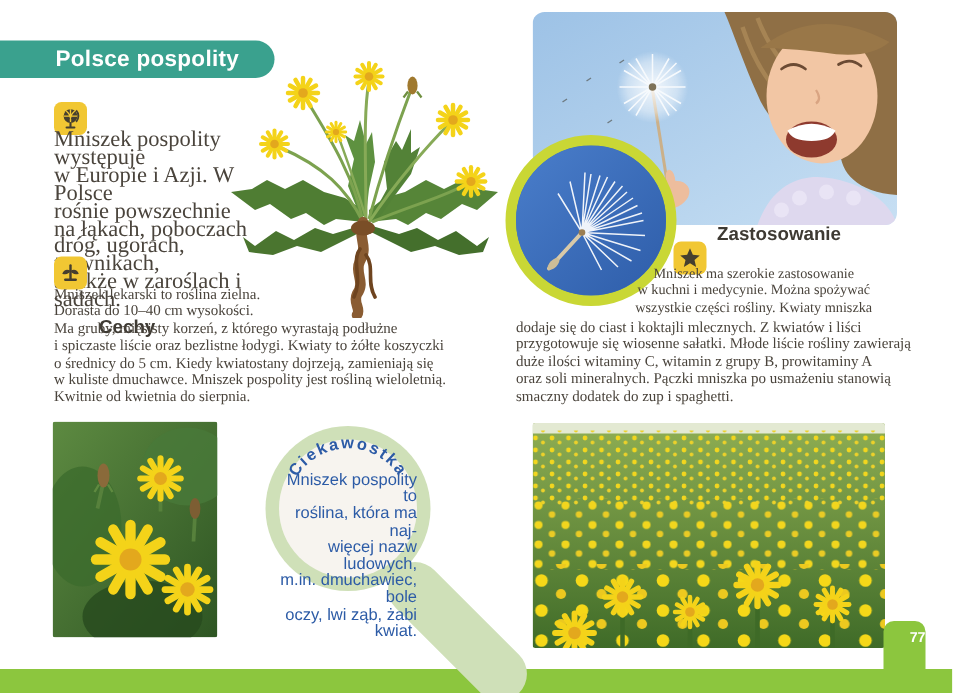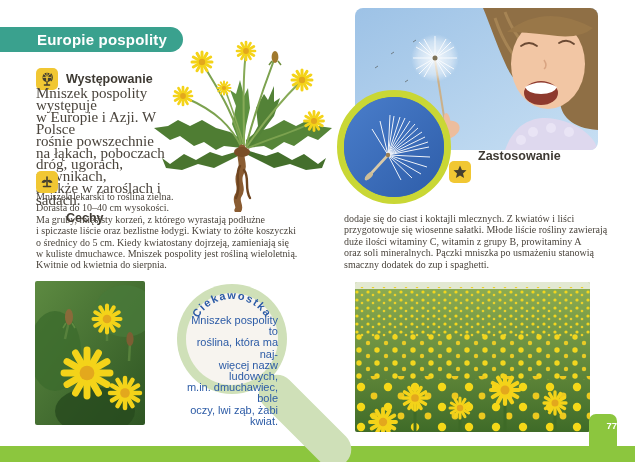--- a/index.html
+++ b/index.html
@@ -99,21 +99,21 @@
           <circle cx="13" cy="9" r="2.2" fill="#e9cb25"></circle>
       </pattern>
       <pattern id="dotsL" width="27" height="20" patternUnits="userSpaceOnUse">
         <circle cx="6" cy="5" r="4.2" fill="#f5d818"></circle>
           <circle cx="19" cy="14" r="3.4" fill="#ecc91f"></circle>
       </pattern>
     </defs>
   </svg>
 
   <div class="banner">
-    <span>Europie pospolity</span>
+    <span>Polsce pospolity</span>
   </div>
 
   <svg class="plant" width="192" height="176" viewBox="0 0 192 176">
     <path d="M96,112 L78,110 70,114 58,106 48,110 34,100 24,104 8,92 22,90 32,84 44,90 56,84 70,92 84,96 96,104 Z" fill="#4f7d33"></path>
     <path d="M100,112 L118,110 126,114 138,106 148,110 162,100 172,104 186,92 172,90 162,84 150,90 138,84 124,92 110,96 100,104 Z" fill="#568538"></path>
     <path d="M100,114 L120,120 132,116 146,124 158,118 172,128 180,122 176,132 160,134 144,128 128,132 112,124 100,118 Z" fill="#446f2c"></path>
     <path d="M96,114 L76,120 64,116 50,124 38,118 24,128 16,122 20,132 36,134 52,128 68,132 84,124 96,118 Z" fill="#4a752f"></path>
     <path d="M94,108 L86,88 90,70 84,54 90,58 94,44 98,60 102,52 104,72 100,90 98,108 Z" fill="#5e9140"></path>
     <path d="M102,108 L112,90 110,72 118,58 122,64 128,50 128,66 134,62 128,80 116,96 106,110 Z" fill="#538237"></path>
     <path d="M96,112 C90,80 70,50 58,30" fill="none" stroke="#7ca24f" stroke-width="2"></path>
@@ -137,21 +137,20 @@
   </svg>
 
   <div class="icbox" style="left:36px;top:68px;">
     <svg width="16" height="16" viewBox="0 0 16 16">
       <circle cx="8" cy="6.4" r="4.6" fill="#453f2f"></circle>
       <path d="M8,1.8 v9.2 M3.6,6.4 h8.8 M5.2,3 c2,1.6 3.6,5.2 2.6,6.8 M10.8,3 c-2,1.6 -3.6,5.2 -2.6,6.8" stroke="#f1c733" stroke-width=".9" fill="none"></path>
       <path d="M11.8,2.6 a5.6,5.6 0 0 1 0,7.6" stroke="#453f2f" stroke-width="1.2" fill="none"></path>
       <path d="M8,11 v2.2 M5.4,14 h5.2" stroke="#453f2f" stroke-width="1.4" stroke-linecap="round"></path>
     </svg>
   </div>
-  <div class="shead" style="left:66px;top:72px;">Występowanie</div>
   <div class="sbody b1">Mniszek pospolity występuje
 w Europie i Azji. W Polsce
 rośnie powszechnie
 na łąkach, poboczach
 dróg, ugorach, trawnikach,
 a także w zaroślach i sadach.</div>
 
   <div class="icbox" style="left:36px;top:171px;">
     <svg width="16" height="16" viewBox="0 0 16 16">
       <path d="M8,3 v9" stroke="#453f2f" stroke-width="1.6" stroke-linecap="round"></path>
@@ -212,20 +211,23 @@
       <circle cx="44" cy="58" r="2.2" fill="#9b7e52"></circle>
     </svg>
   </div>
 
   <div class="icbox" style="left:449px;top:161px;">
     <svg width="16" height="16" viewBox="0 0 16 16">
       <path d="M8,1.5 L9.9,5.9 14.5,6.3 11,9.4 12.1,14 8,11.5 3.9,14 5,9.4 1.5,6.3 6.1,5.9 Z" fill="#453f2f"></path>
     </svg>
   </div>
   <div class="shead" style="left:478px;top:149px;">Zastosowanie</div>
+  <div class="sbody b3a">Mniszek ma szerokie zastosowanie
+w kuchni i medycynie. Można spożywać
+wszystkie części rośliny. Kwiaty mniszka</div>
   <div class="sbody b3b">dodaje się do ciast i koktajli mlecznych. Z kwiatów i liści
 przygotowuje się wiosenne sałatki. Młode liście rośliny zawierają
 duże ilości witaminy C, witamin z grupy B, prowitaminy A
 oraz soli mineralnych. Pączki mniszka po usmażeniu stanowią
 smaczny dodatek do zup i spaghetti.</div>
 
   <div class="photo flowers">
     <svg width="110" height="144" viewBox="0 0 110 144">
       <rect width="110" height="144" fill="url(#leafyG)"></rect>
       <ellipse cx="20" cy="70" rx="26" ry="40" fill="#3c6b2d" opacity=".8"></ellipse>

